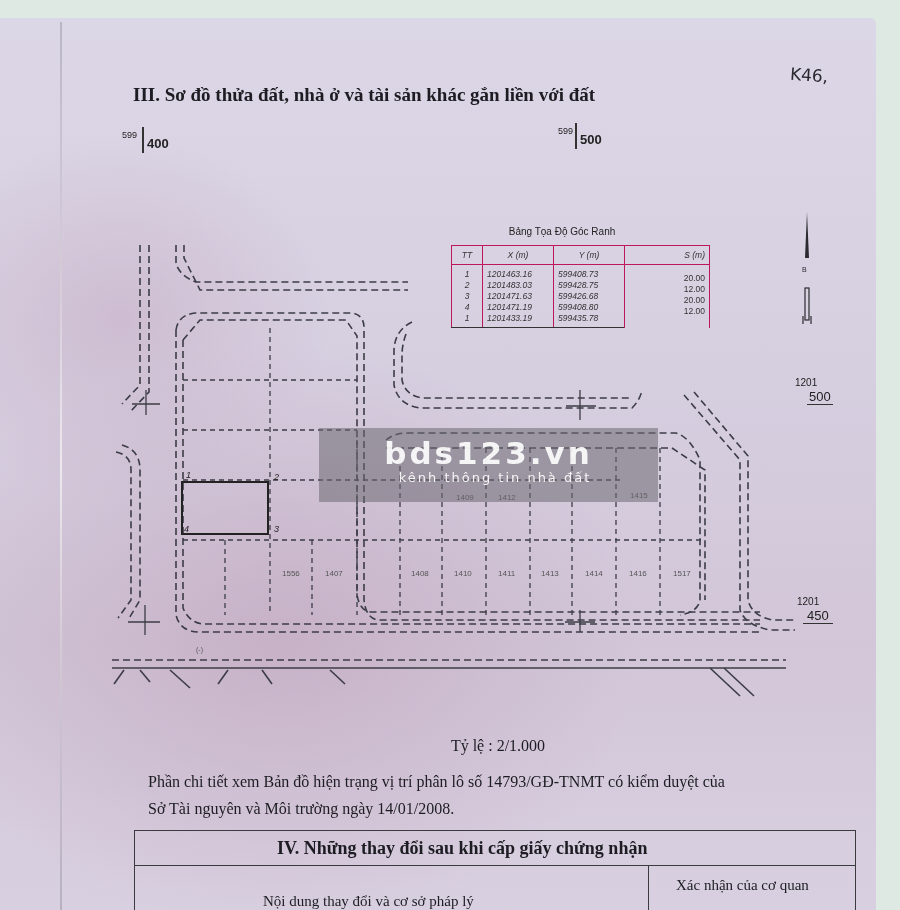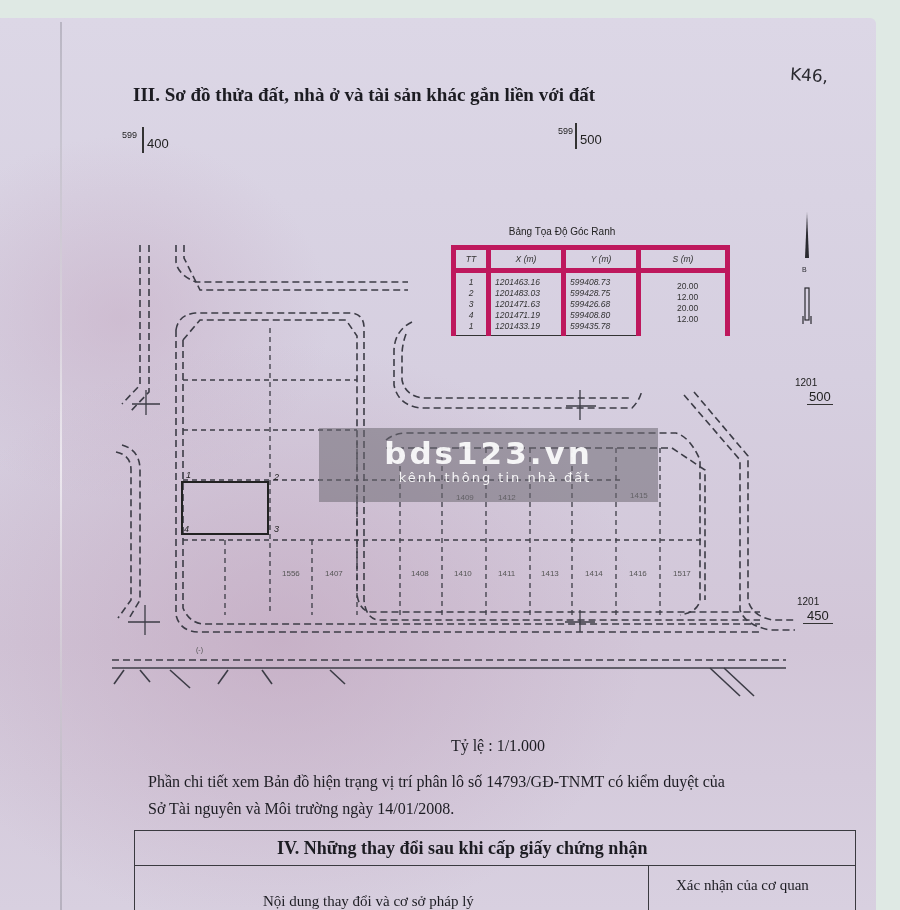--- a/index.html
+++ b/index.html
@@ -27,41 +27,41 @@
   }
   .handwritten {
     position: absolute; left: 790px; top: 65px;
     font-family: "DejaVu Sans", sans-serif; font-size: 17px; color: #2a2a30;
     transform: rotate(4deg);
   }
   .coord-tick {
     position: absolute; font-family: "Liberation Sans", sans-serif; color: #222;
   }
   .coord-tick .small { font-size: 9px; position: absolute; top: 0; }
-  .coord-tick .big { font-size: 13px; position: absolute; top: 6px; }
+  .coord-tick .big { font-size: 13px; position: absolute; top: 6px; font-weight: bold; }
   .coord-tick .bar { position: absolute; width: 1.5px; background: #333; top: -3px; height: 26px; }
 
   .corner-table-wrap { position: absolute; left: 451px; top: 226px; }
   .corner-title {
     font-family: "Liberation Sans", sans-serif; font-size: 10px; color: #222;
     text-align: center; width: 222px; margin-bottom: 8px;
   }
   table.corner {
     border-collapse: collapse; font-family: "Liberation Sans", sans-serif;
     font-size: 8.5px; font-style: italic; color: #333;
   }
-  table.corner th, table.corner td { border: 5px solid #be185d; padding: 0 4px; }
+  table.corner th, table.corner td { border: 1px solid #be185d; padding: 0 4px; }
   table.corner th { font-weight: normal; height: 18px; }
   table.corner td { border-top: none; border-bottom: none; line-height: 11px; }
   table.corner tbody tr:last-child td { border-bottom: 1px solid #333; padding-bottom: 3px; }
   table.corner tbody tr:first-child td { padding-top: 4px; }
   .col-tt { width: 22px; text-align: center; }
   .col-x { width: 62px; }
   .col-y { width: 62px; }
-  .col-s { width: 44px; font-style: normal; }
+  .col-s { width: 44px; text-align: right; font-style: normal; }
 
   .north-arrow { position: absolute; left: 800px; top: 210px; }
 
   .map-svg { position: absolute; left: 0; top: 0; }
 
   .watermark {
     position: absolute; left: 319px; top: 428px; width: 339px; height: 74px;
     background: rgba(110,105,115,0.55);
     text-align: center; color: rgba(255,255,255,0.9);
     font-family: "DejaVu Sans", sans-serif;
@@ -262,21 +262,21 @@
       </tr>
     </tbody>
   </table>
 </div>
 
 <div class="watermark">
   <div class="wm-main">bds123.vn</div>
   <div class="wm-sub">kênh thông tin nhà đất</div>
 </div>
 
-<div class="scale">Tỷ lệ : 1/1.000</div>
+<div class="scale">Tỷ lệ : 2/1.000</div>
 <div class="note">
   <div>Phần chi tiết xem Bản đồ hiện trạng vị trí phân lô số 14793/GĐ-TNMT có kiểm duyệt của</div>
   <div>Sở Tài nguyên và Môi trường ngày 14/01/2008.</div>
 </div>
 
 <div class="section4">
   <div class="s4-title">IV. Những thay đổi sau khi cấp giấy chứng nhận</div>
   <div class="s4-body">
     <div class="s4-divider"></div>
     <div class="s4-left">Nội dung thay đổi và cơ sở pháp lý</div>

